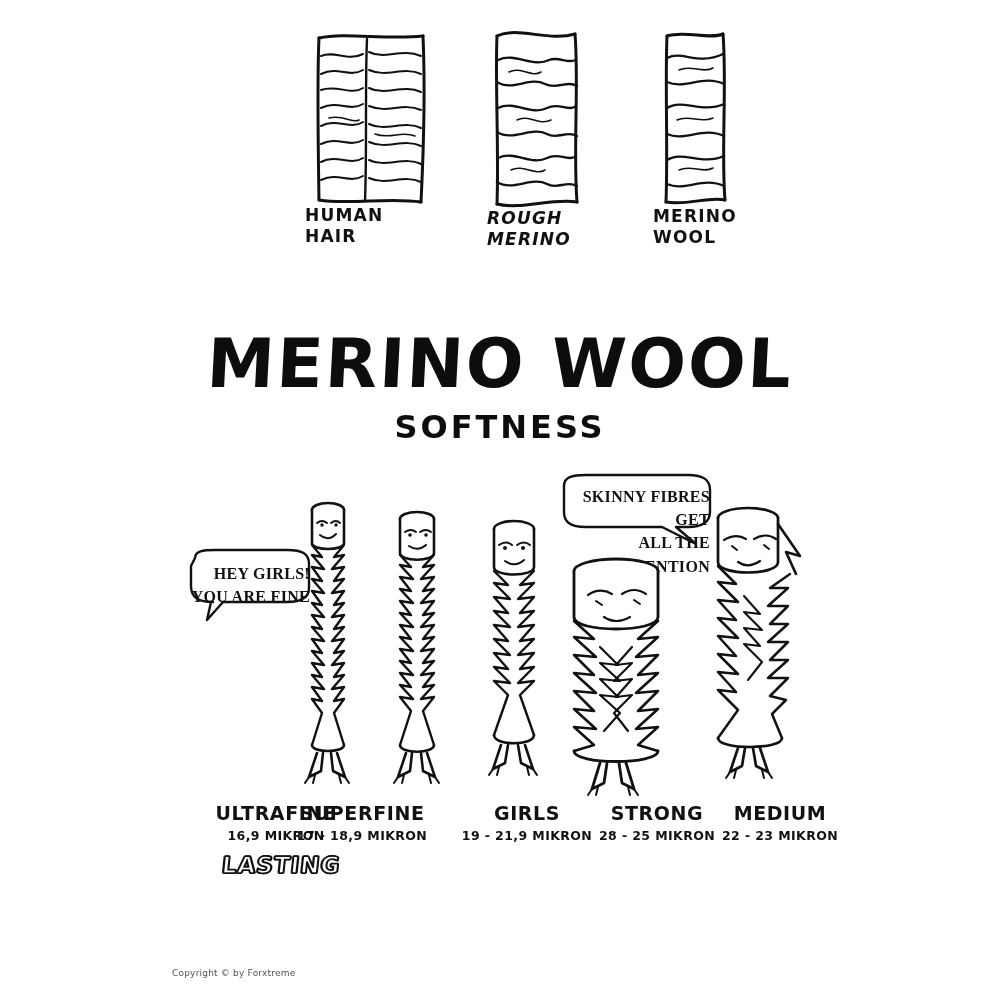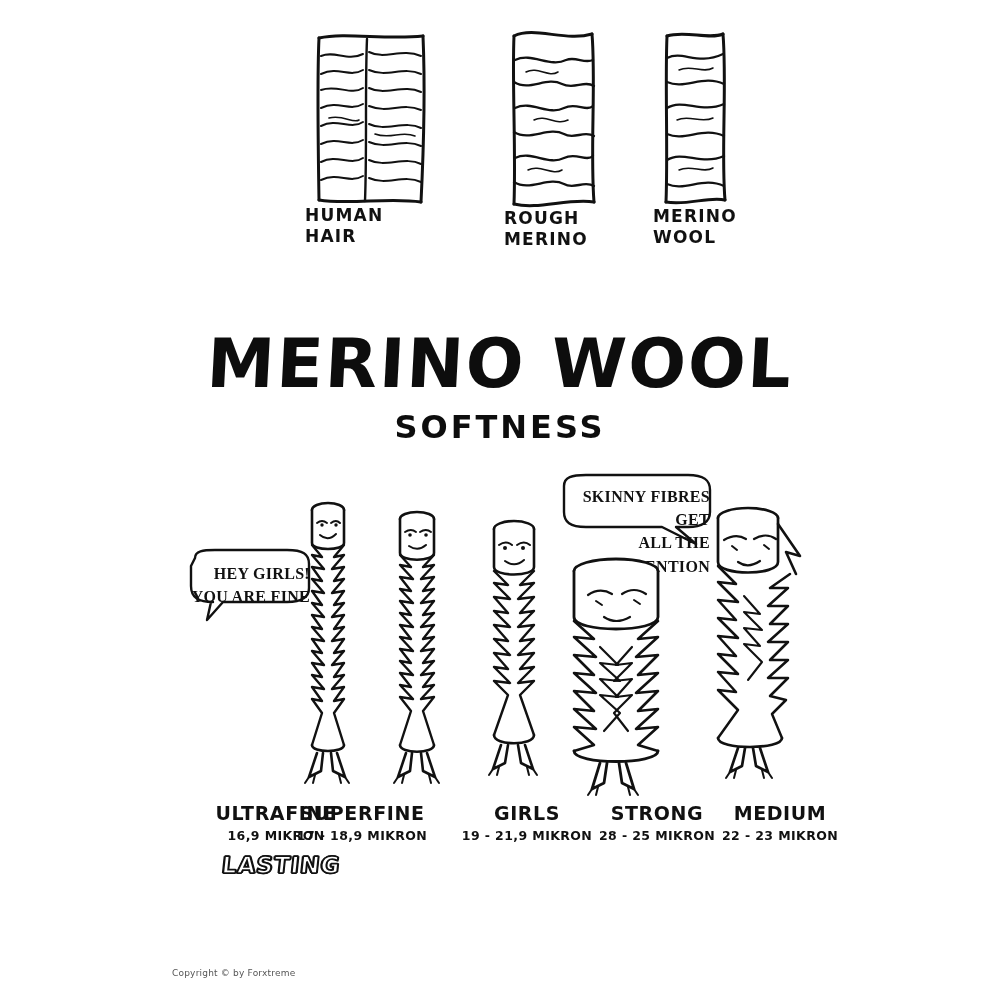--- a/index.html
+++ b/index.html
@@ -166,21 +166,21 @@
           <path d="M16 150 C34 142 44 154 58 146" stroke-width="2"></path>
           <path d="M64 148 C82 156 98 144 116 152" stroke-width="2"></path>
           <path d="M24 88 C38 84 48 94 54 90" stroke-width="1.6"></path>
           <path d="M70 104 C86 110 96 100 110 106" stroke-width="1.6"></path>
         </g>
       </svg>
       <div class="fibre-label">HUMAN
 HAIR</div>
     </div>
 
-    <div class="fibre-cell" style="left:504px; top:10px;">
+    <div class="fibre-cell" style="left:487px; top:10px;font-style:italic;">
       <svg class="fibre-svg" width="100" height="188" viewBox="0 0 100 188">
         <g fill="none" stroke="#111" stroke-width="3" stroke-linecap="round" stroke-linejoin="round">
           <path d="M10 16 C8 60 12 130 10 184"></path>
           <path d="M88 14 C92 62 86 132 90 182"></path>
           <path d="M10 16 C30 6 62 22 88 14"></path>
           <path d="M10 184 C34 190 64 178 90 182"></path>
           <path d="M11 40 C28 32 46 48 62 40 C72 36 80 44 89 40" stroke-width="2.3"></path>
           <path d="M10 62 C26 72 42 56 58 64 C70 70 80 60 90 66" stroke-width="2.3"></path>
           <path d="M11 88 C28 80 44 96 60 88 C72 82 82 92 89 86" stroke-width="2.3"></path>
           <path d="M10 112 C26 122 44 106 60 114 C70 120 80 110 90 116" stroke-width="2.3"></path>

